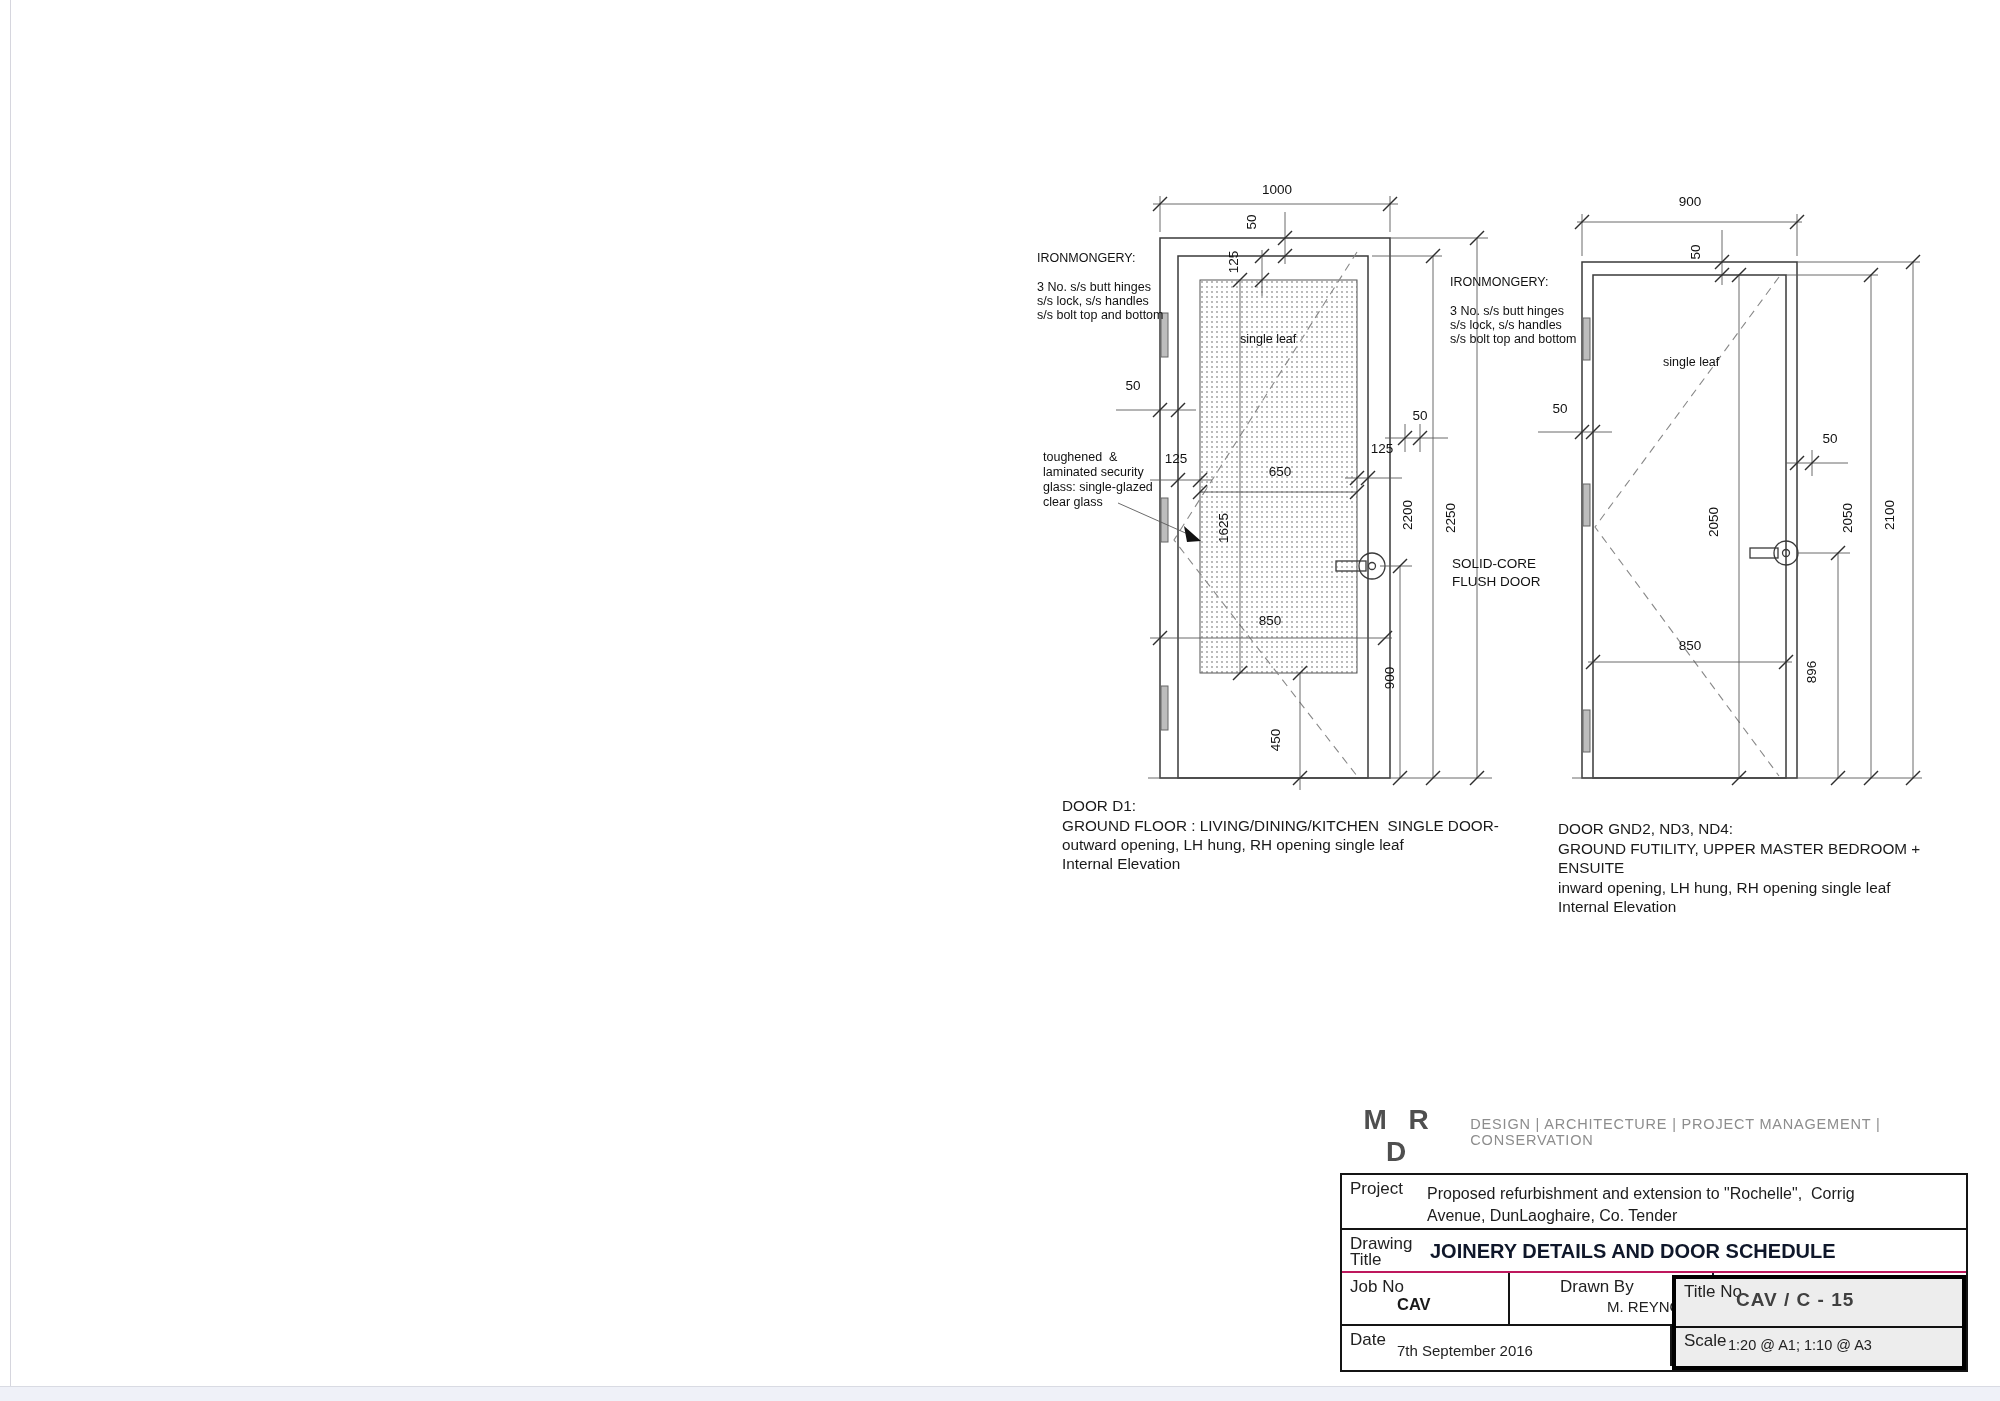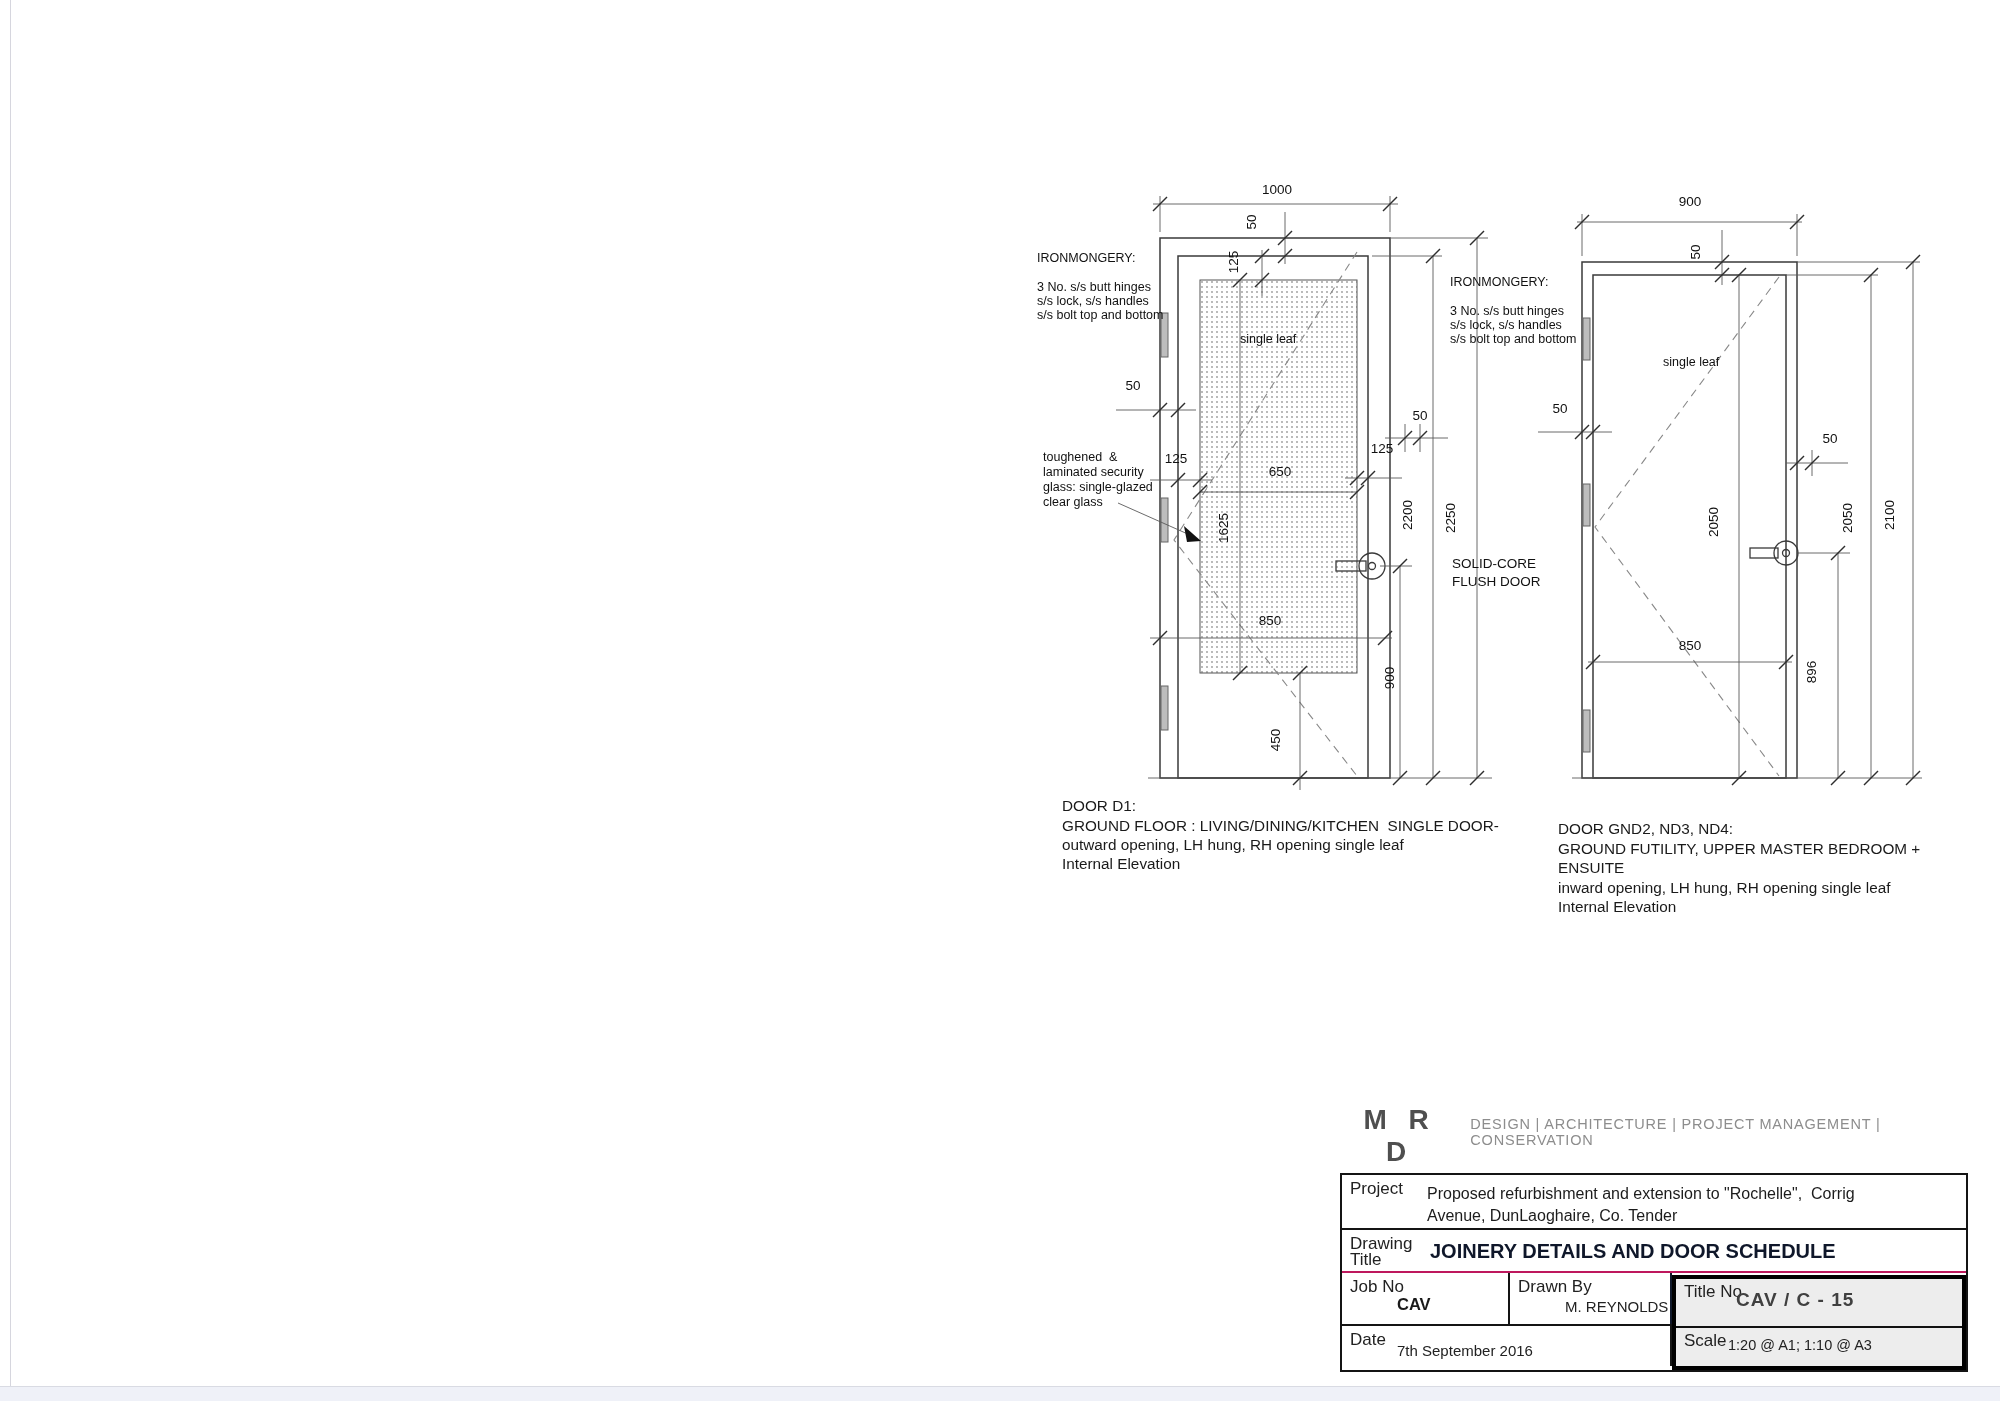--- a/index.html
+++ b/index.html
@@ -26,21 +26,21 @@
   .brand-address b{font-weight:bold;}
 
   .titleblock{
     position:absolute;left:1340px;top:1173px;width:628px;height:199px;
     border:2px solid #141414;box-sizing:border-box;background:#fff;
   }
   .titleblock *{box-sizing:border-box;}
   .tb-label{font-size:17px;color:#222;}
   .tb-row1{position:relative;height:55px;border-bottom:2px solid #141414;}
   .tb-row2{position:relative;height:43px;border-bottom:2px solid #be185d;}
-  .tb-row3{position:relative;height:53px;border-bottom:2px solid #141414;display:flex;}
+  .tb-row3{position:relative;height:53px;border-bottom:2px solid #141414;display:flex;gap:42px;}
   .tb-row4{position:relative;height:40px;display:flex;}
   .tb-row1 .tb-label{position:absolute;left:8px;top:4px;}
   .tb-project-value{position:absolute;left:85px;top:8px;font-size:16px;line-height:22px;color:#1c1c1c;}
   .tb-row2 .tb-label{position:absolute;left:8px;}
   .tb-drawing1{top:4px;} .tb-drawing2{top:20px;}
   .tb-drawing-title{position:absolute;left:88px;top:10px;font-size:20px;font-weight:bold;color:#0f172a;}
   .tb-cell{position:relative;height:100%;}
   .tb-cell .tb-label{position:absolute;left:8px;top:4px;}
   .cell-jobno{width:168px;border-right:2px solid #141414;}
   .cell-drawnby{width:162px;border-right:2px solid #0f172a;text-align:right;}

